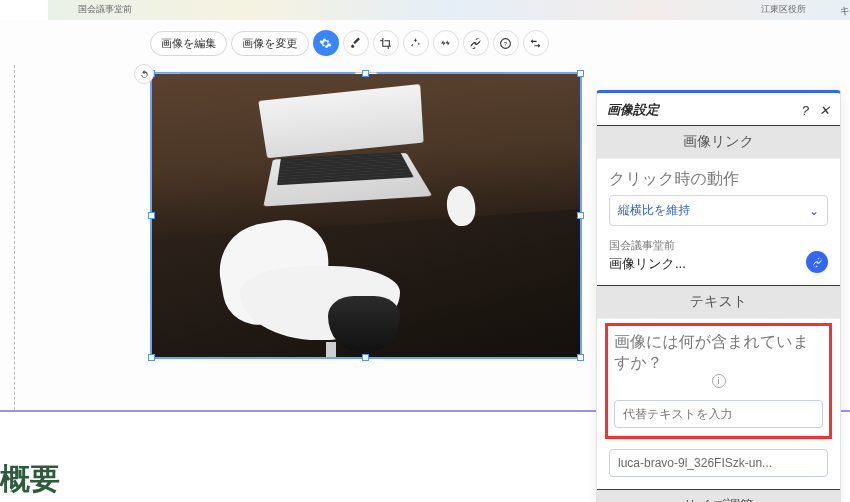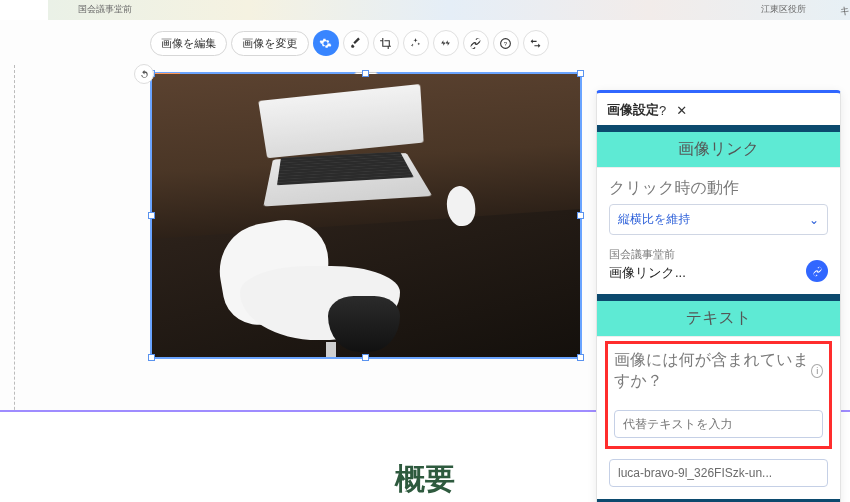--- a/index.html
+++ b/index.html
@@ -39,41 +39,41 @@
 .laptop-base { position: absolute; left: 118px; top: 60px; width: 150px; height: 84px; background: linear-gradient(170deg,#e9e9e9,#cfcfcf); transform: perspective(300px) rotateX(58deg) rotateZ(-6deg); border-radius: 4px; }
 .laptop-kb { position: absolute; left: 128px; top: 68px; width: 128px; height: 50px; background: repeating-linear-gradient(0deg,#2b2b2b 0 4px,#383838 4px 5px); transform: perspective(300px) rotateX(58deg) rotateZ(-6deg); border-radius: 2px; }
 .laptop-screen { position: absolute; left: 110px; top: 18px; width: 160px; height: 60px; background: linear-gradient(180deg,#f2f2f2,#dadada); transform: perspective(420px) rotateX(-14deg) rotateZ(-6deg); border-radius: 3px; }
 .mouse { position: absolute; left: 295px; top: 112px; width: 28px; height: 40px; background: #f2f2f2; border-radius: 50% 50% 46% 46%; transform: rotate(-8deg); }
 .chair-shell { position: absolute; left: 58px; top: 148px; width: 210px; height: 150px; }
 .chair-seat { position: absolute; left: 30px; top: 44px; width: 160px; height: 74px; background: #f2f2f2; border-radius: 60% 60% 68% 68% / 50% 50% 90% 90%; }
 .chair-back { position: absolute; left: 10px; top: 0; width: 110px; height: 100px; background: #f6f6f6; border-radius: 50% 46% 60% 40% / 56% 46% 70% 40%; transform: rotate(-10deg); }
 .chair-inner { position: absolute; left: 118px; top: 74px; width: 72px; height: 56px; background: linear-gradient(180deg,#2b2b2b,#111); border-radius: 50% 50% 60% 60% / 50% 50% 90% 90%; }
 .chair-stem { position: absolute; left: 116px; top: 120px; width: 10px; height: 28px; background: #cfcfcf; }
 
-.footer-bar { position: absolute; left: 0; right: 0; bottom: 0; height: 92px; border-top: 2px solid #9f8cff; display: flex; align-items: flex-end; justify-content: center; background: #fff; }
+.footer-bar { position: absolute; left: 0; right: 0; bottom: 0; height: 92px; border-top: 2px solid #9f8cff; display: flex; align-items: flex-end; background: #fff; }
 .footer-title { font-size: 30px; font-weight: 700; color: #2e5a3e; margin-bottom: 2px; }
 
 .panel { position: absolute; right: 9px; top: 70px; width: 245px; background: #fff; border: 1px solid #e3e3e3; border-top: 3px solid #3167ff; border-radius: 4px 4px 0 0; box-shadow: 0 2px 10px rgba(0,0,0,.08); font-size: 12px; color: #2d2d2d; height: 430px; overflow: hidden; }
-.panel-hd { display: flex; align-items: center; justify-content: flex-start; padding: 8px 10px 6px; }
+.panel-hd { display: flex; align-items: center; justify-content: space-between; padding: 8px 10px 6px; font-style: italic; }
 .panel-title { font-weight: 700; font-size: 13px; }
 .panel-hd-icons { display: flex; gap: 10px; color: #333; }
 .panel-hd-icons span { cursor: pointer; font-size: 13px; }
-.sect-label { text-align: center; font-size: 16px; color: #555; padding: 7px 0; border-top: 7px solid #0c4a6e; border-bottom: 1px solid #eee; background: #5eead4; }
+.sect-label { text-align: center; font-size: 14px; color: #555; padding: 7px 0; border-top: 1px solid #0c4a6e; border-bottom: 1px solid #eee; background: #e5e5e5; }
 .field-group { padding: 10px 12px 12px; }
 .field-label { font-size: 16px; color: #7a7a7a; margin-bottom: 5px; }
 .select-box { border: 1px solid #cfd6e4; border-radius: 4px; padding: 6px 8px; display: flex; justify-content: space-between; align-items: center; font-size: 12px; color: #2b5fd9; cursor: pointer; }
 .select-box .chev { color: #2b5fd9; }
 .link-row { padding: 0 12px 12px; display: flex; align-items: flex-end; justify-content: space-between; }
 .link-row .lt { font-size: 11px; color: #7a7a7a; }
 .link-row .lv { font-size: 13px; color: #222; margin-top: 2px; }
 .link-pill { width: 22px; height: 22px; border-radius: 50%; background: #3167ff; display: flex; align-items: center; justify-content: center; color: #fff; }
 
 .highlight-box { margin: 4px 8px 10px; border: 3px solid #ff2d2d; padding: 6px 6px 8px; }
 .text-input { width: 100%; border: 1px solid #c5d0e6; border-radius: 4px; padding: 6px 8px; font-size: 12px; color: #6b6b6b; background: #fff; }
-.alt-row { display: flex; align-items: center; justify-content: space-between; margin-bottom: 18px; }
+.alt-row { display: flex; align-items: center; justify-content: space-between; margin-bottom: 12px; flex-direction: column; }
 .info-dot { width: 14px; height: 14px; border: 1px solid #aaa; border-radius: 50%; display: flex; align-items: center; justify-content: center; font-size: 9px; color: #888; }
 
 .toggle { width: 34px; height: 18px; background: #3167ff; border-radius: 9px; position: relative; }
 .toggle::after { content: ""; position: absolute; right: 2px; top: 2px; width: 14px; height: 14px; background: #fff; border-radius: 50%; }
 .ar-row { display: flex; align-items: center; justify-content: space-between; padding: 8px 12px 0; }
 
 .right-edge { position: absolute; right: 0; top: 4px; font-size: 10px; color: #666; }
 </style>
 </head>
 <body>

